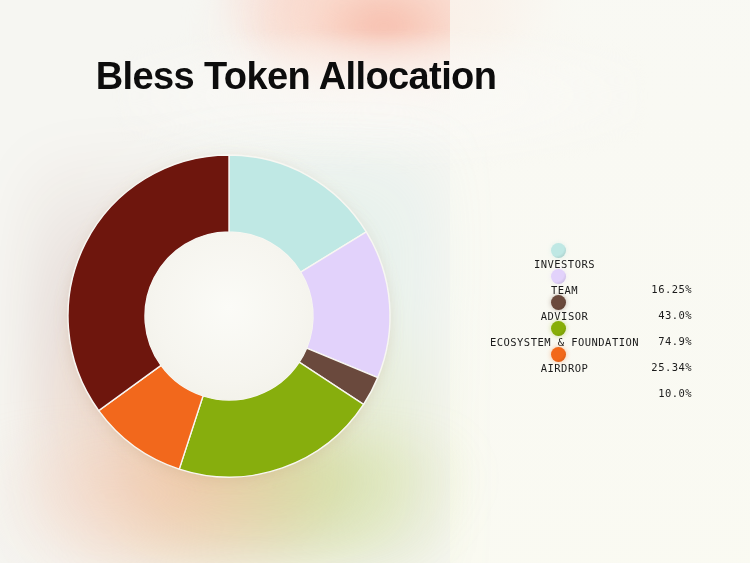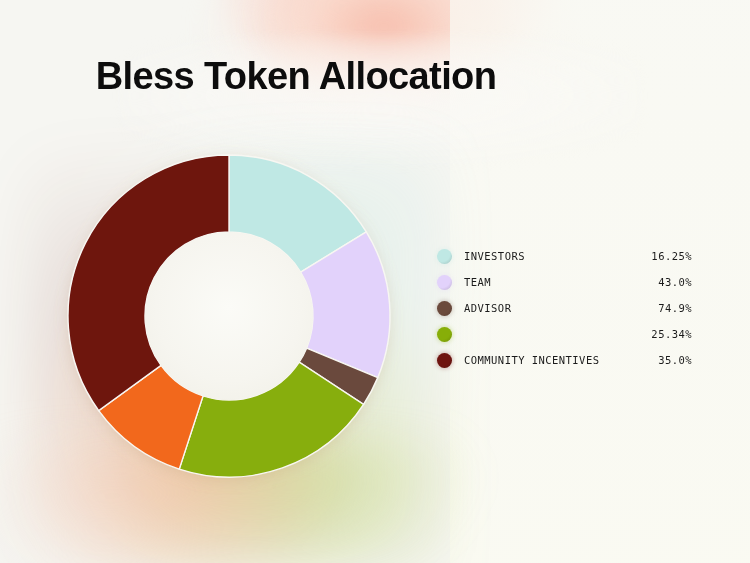--- a/index.html
+++ b/index.html
@@ -83,20 +83,21 @@
   #legend {
     position:absolute;
     left:437px; top:243px;
     width:255px;
     z-index:3;
   }
   .legend-row {
     display:flex;
     align-items:center;
     height:26px;
+    flex-direction:column;
   }
   .legend-swatch {
     width:15px; height:15px;
     border-radius:50%;
     flex:0 0 15px;
     margin-right:12px;
   }
   .legend-label {
     font-family:"DejaVu Sans Mono", monospace;
     font-size:10.5px;
@@ -104,20 +105,21 @@
     color:#1b1b1b;
     white-space:nowrap;
   }
   .legend-value {
     margin-left:auto;
     font-family:"DejaVu Sans Mono", monospace;
     font-size:10.5px;
     letter-spacing:.45px;
     color:#1b1b1b;
     white-space:nowrap;
+    margin-top:13px;
   }
 </style>
 </head>
 <body>
 
 <div id="bg-layer">
   <div class="blob-top"></div>
   <div class="blob-top-core"></div>
   <div class="tint-right"></div>
   <div class="veil-title"></div>
@@ -164,20 +166,21 @@
       <span class="legend-label">TEAM</span>
       <span class="legend-value">43.0%</span>
     </div>
     <div class="legend-row">
       <span class="legend-swatch" style="background: radial-gradient(circle at 34% 30%, rgb(107, 74, 60) 0%, rgb(107, 74, 60) 55%, rgba(0, 0, 0, 0.18) 100%), rgb(107, 74, 60); box-shadow: rgba(107, 74, 60, 0.4) 0px 0px 5px;"></span>
       <span class="legend-label">ADVISOR</span>
       <span class="legend-value">74.9%</span>
     </div>
     <div class="legend-row">
       <span class="legend-swatch" style="background: radial-gradient(circle at 34% 30%, rgb(135, 174, 8) 0%, rgb(135, 174, 8) 55%, rgba(0, 0, 0, 0.18) 100%), rgb(135, 174, 8); box-shadow: rgba(135, 174, 8, 0.4) 0px 0px 5px;"></span>
+      <span class="legend-label">ECOSYSTEM &amp; FOUNDATION</span>
       <span class="legend-value">25.34%</span>
     </div>
     <div class="legend-row">
-      <span class="legend-swatch" style="background: radial-gradient(circle at 34% 30%, rgb(110, 20, 16) 0%, rgb(110, 20, 16) 55%, rgba(0, 0, 0, 0.18) 100%), rgb(110, 20, 16); box-shadow: rgba(110, 20, 16, 0.4) 0px 0px 5px;"></span>
-      <span class="legend-label">COMMUNITY INCENTIVES</span>
-      <span class="legend-value">35.0%</span>
+      <span class="legend-swatch" style="background: radial-gradient(circle at 34% 30%, rgb(242, 104, 26) 0%, rgb(242, 104, 26) 55%, rgba(0, 0, 0, 0.18) 100%), rgb(242, 104, 26); box-shadow: rgba(242, 104, 26, 0.4) 0px 0px 5px;"></span>
+      <span class="legend-label">AIRDROP</span>
+      <span class="legend-value">10.0%</span>
     </div>
   </div>
 
 </body></html>

